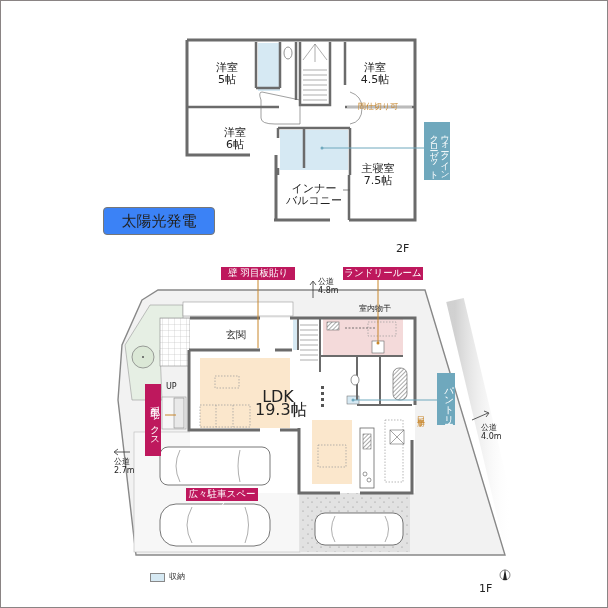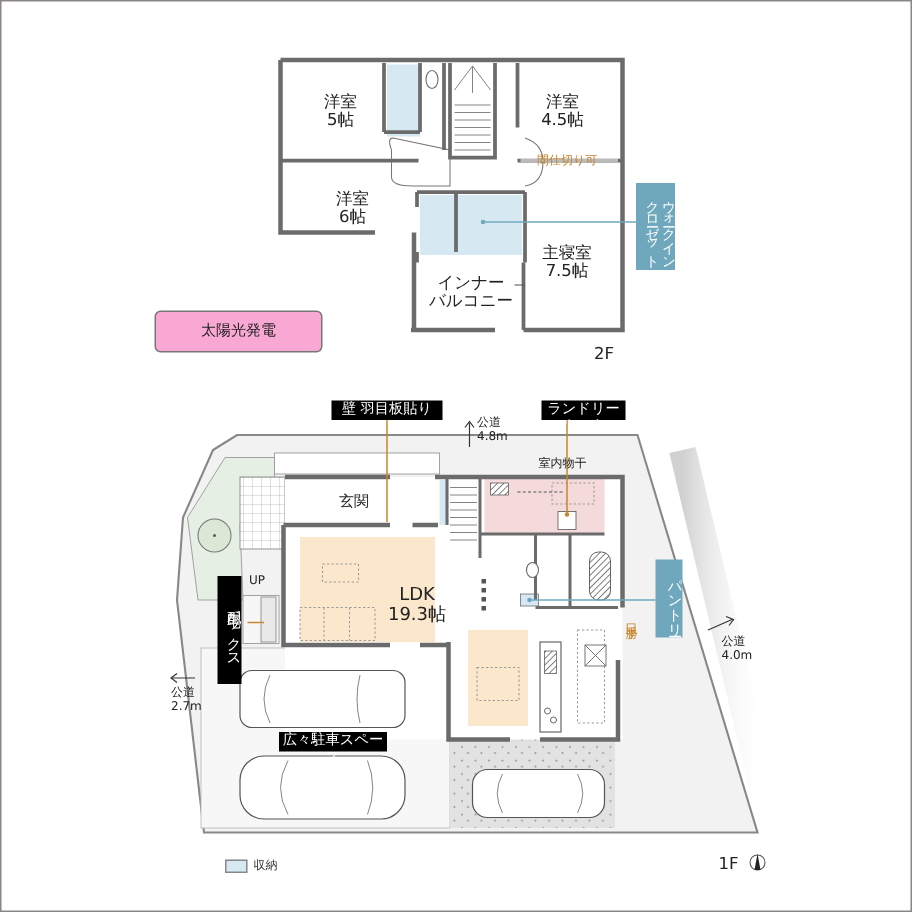--- a/index.html
+++ b/index.html
@@ -1,28 +1,28 @@
 <!DOCTYPE html>
 <html><head>
 <meta charset="utf-8">
 <style>
   html,body{margin:0;padding:0;background:#fff;}
   body{width:608px;height:608px;position:relative;overflow:hidden;font-family:"DejaVu Sans","Liberation Sans",sans-serif;}
   .frame{position:absolute;left:0;top:0;width:606px;height:606px;border:1px solid #8a8484;}
   svg{position:absolute;left:0;top:0;}
   .lbl{position:absolute;font-size:11px;line-height:12px;color:#222;text-align:center;white-space:nowrap;}
   .room{font-size:11px;line-height:12px;}
-  .big{font-size:12px;line-height:13px;}
+  .big{font-size:16px;line-height:13px;}
   .tag{position:absolute;color:#fff;font-size:9.5px;line-height:11px;text-align:center;}
-  .tag-or{background:#000000;}
+  .tag-or{background:#be185d;}
   .tag-bl{background:#6fa8bd;}
   .vt{writing-mode:vertical-rl;text-orientation:upright;letter-spacing:-1px;}
   .note{position:absolute;font-size:8px;line-height:9px;color:#222;text-align:left;white-space:nowrap;}
-  .solar{position:absolute;left:103px;top:207px;width:110px;height:26px;border:1px solid #777;border-radius:4px;font-size:10px;line-height:26px;text-align:center;color:#222;background:#f9a8d4;}
-  .floor{position:absolute;font-size:11px;color:#222;}
+  .solar{position:absolute;left:103px;top:207px;width:110px;height:26px;border:1px solid #777;border-radius:4px;font-size:15px;line-height:26px;text-align:center;color:#222;background:#3b82f6;}
+  .floor{position:absolute;font-size:11px;color:#222;margin-top:13px;}
   .legend{position:absolute;top:572px;font-size:8px;line-height:10px;color:#333;display:flex;align-items:center;gap:4px;}
   .sw{display:inline-block;width:13px;height:7px;border:1px solid #888;}
 </style>
 </head>
 <body>
 
 <div class="frame"></div>
 
 <svg width="608" height="608" viewBox="0 0 608 608">
   <defs>
@@ -250,21 +250,21 @@
   <div>インナー</div>
   <div>バルコニー</div>
 </div>
 <div class="note" style="left:358px;top:102px;color:#c8862a;">間仕切り可</div>
 <div class="tag tag-bl vt" style="left:424px;top:122px;width:26px;height:58px;font-size:9px;">ウォークイン クローゼット</div>
 <div class="floor" style="left:396px;top:229px;">2F</div>
 
 <div class="solar">太陽光発電</div>
 
 <div class="tag tag-or" style="left:221px;top:267px;width:74px;height:13px;">壁 羽目板貼り</div>
-<div class="tag tag-or" style="left:361px;top:267px;width:56px;height:13px;">ランドリールーム</div>
+<div class="tag tag-or" style="left:343px;top:267px;width:80px;height:13px;">ランドリールーム</div>
 
 <div class="note" style="left:318px;top:277px;">
   <div>公道</div>
   <div>4.8m</div>
 </div>
 <div class="note" style="left:114px;top:457px;">
   <div>公道</div>
   <div>2.7m</div>
 </div>
 <div class="note" style="left:481px;top:423px;">

